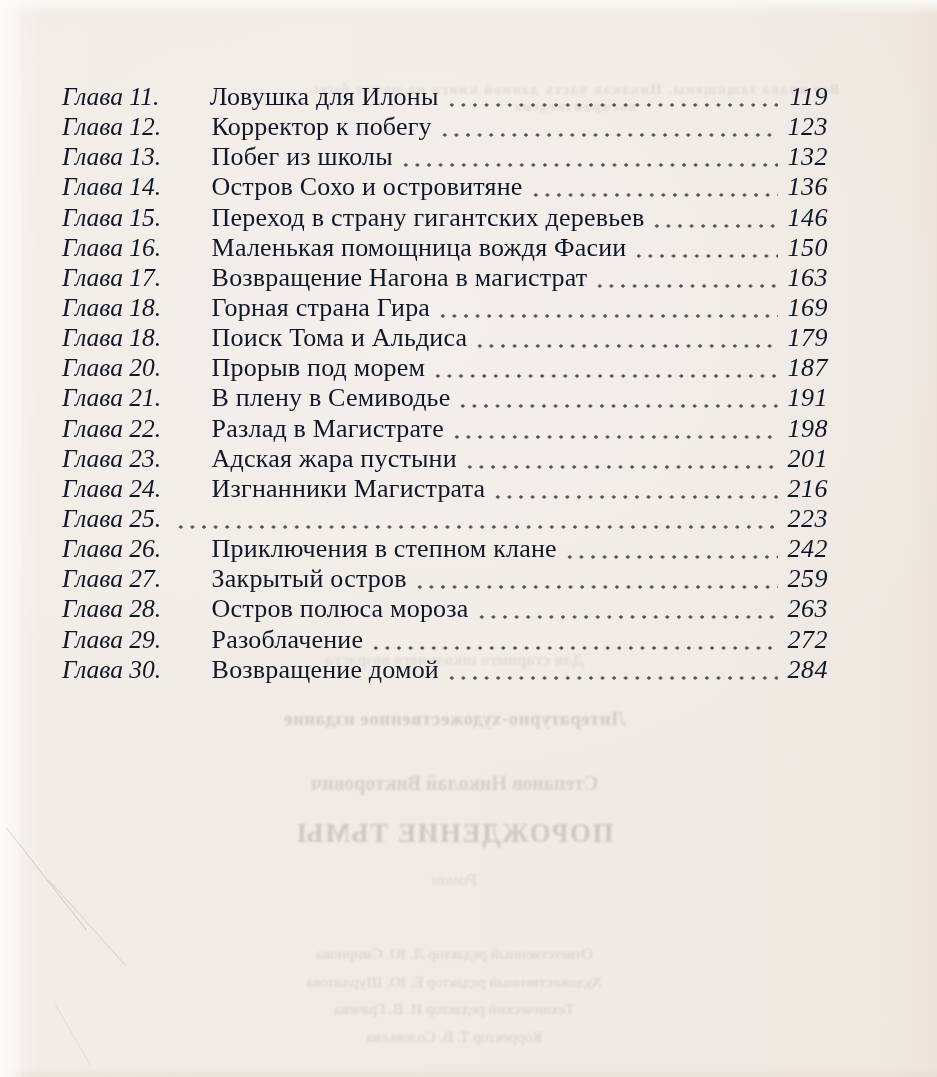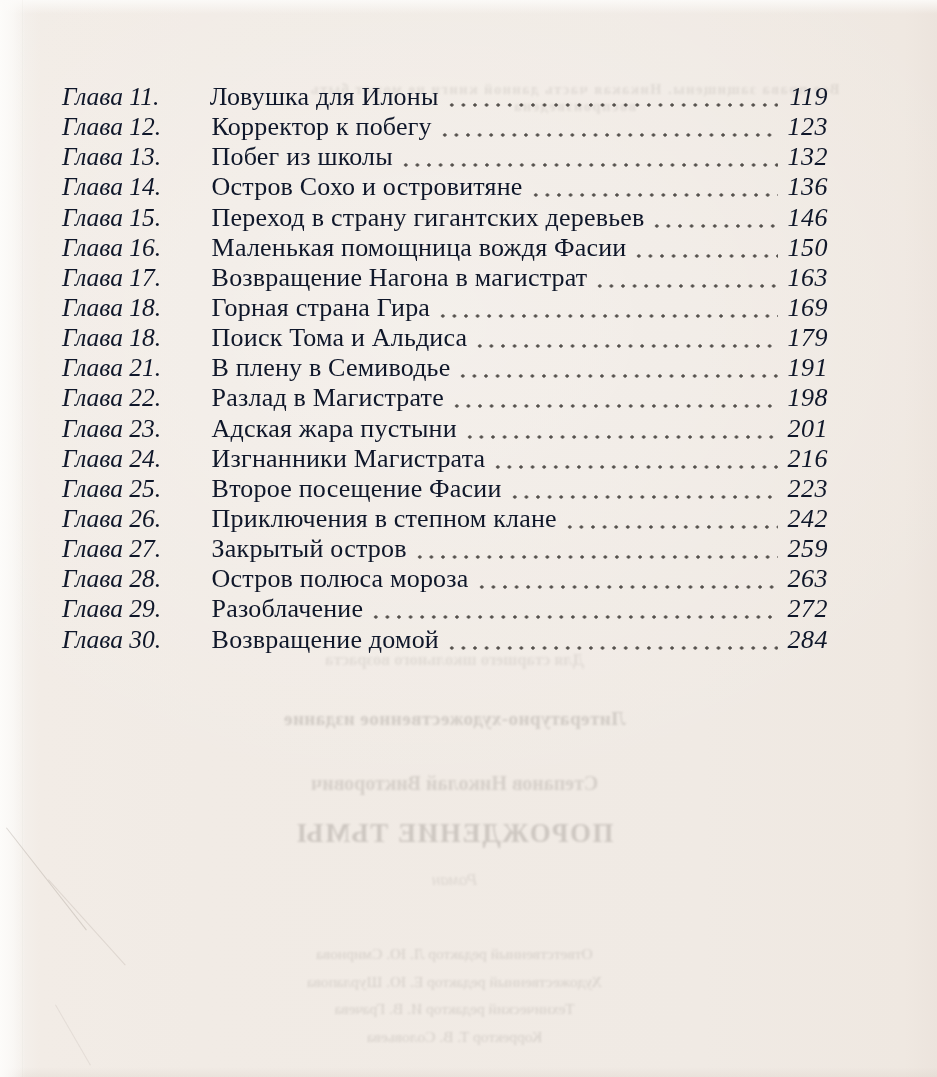--- a/index.html
+++ b/index.html
@@ -127,20 +127,26 @@
     <span class="num">169</span>
   </div>
 
   <div class="row">
     <span class="chap">Глава 18. </span>
     <span class="ttl">Поиск Тома и Альдиса</span>
     <span class="dots"></span>
     <span class="num">179</span>
   </div>
 
+  <div class="row">
+    <span class="chap">Глава 20. </span>
+    <span class="ttl">Прорыв под морем</span>
+    <span class="dots"></span>
+    <span class="num">187</span>
+  </div>
 
   <div class="row">
     <span class="chap">Глава 21. </span>
     <span class="ttl">В плену в Семиводье</span>
     <span class="dots"></span>
     <span class="num">191</span>
   </div>
 
   <div class="row">
     <span class="chap">Глава 22. </span>
@@ -158,21 +164,20 @@
 
   <div class="row">
     <span class="chap">Глава 24. </span>
     <span class="ttl">Изгнанники Магистрата</span>
     <span class="dots"></span>
     <span class="num">216</span>
   </div>
 
   <div class="row">
     <span class="chap">Глава 25. </span>
-    <span class="ttl">Второе посещение Фасии</span>
     <span class="dots"></span>
     <span class="num">223</span>
   </div>
 
   <div class="row">
     <span class="chap">Глава 26. </span>
     <span class="ttl">Приключения в степном клане</span>
     <span class="dots"></span>
     <span class="num">242</span>
   </div>

